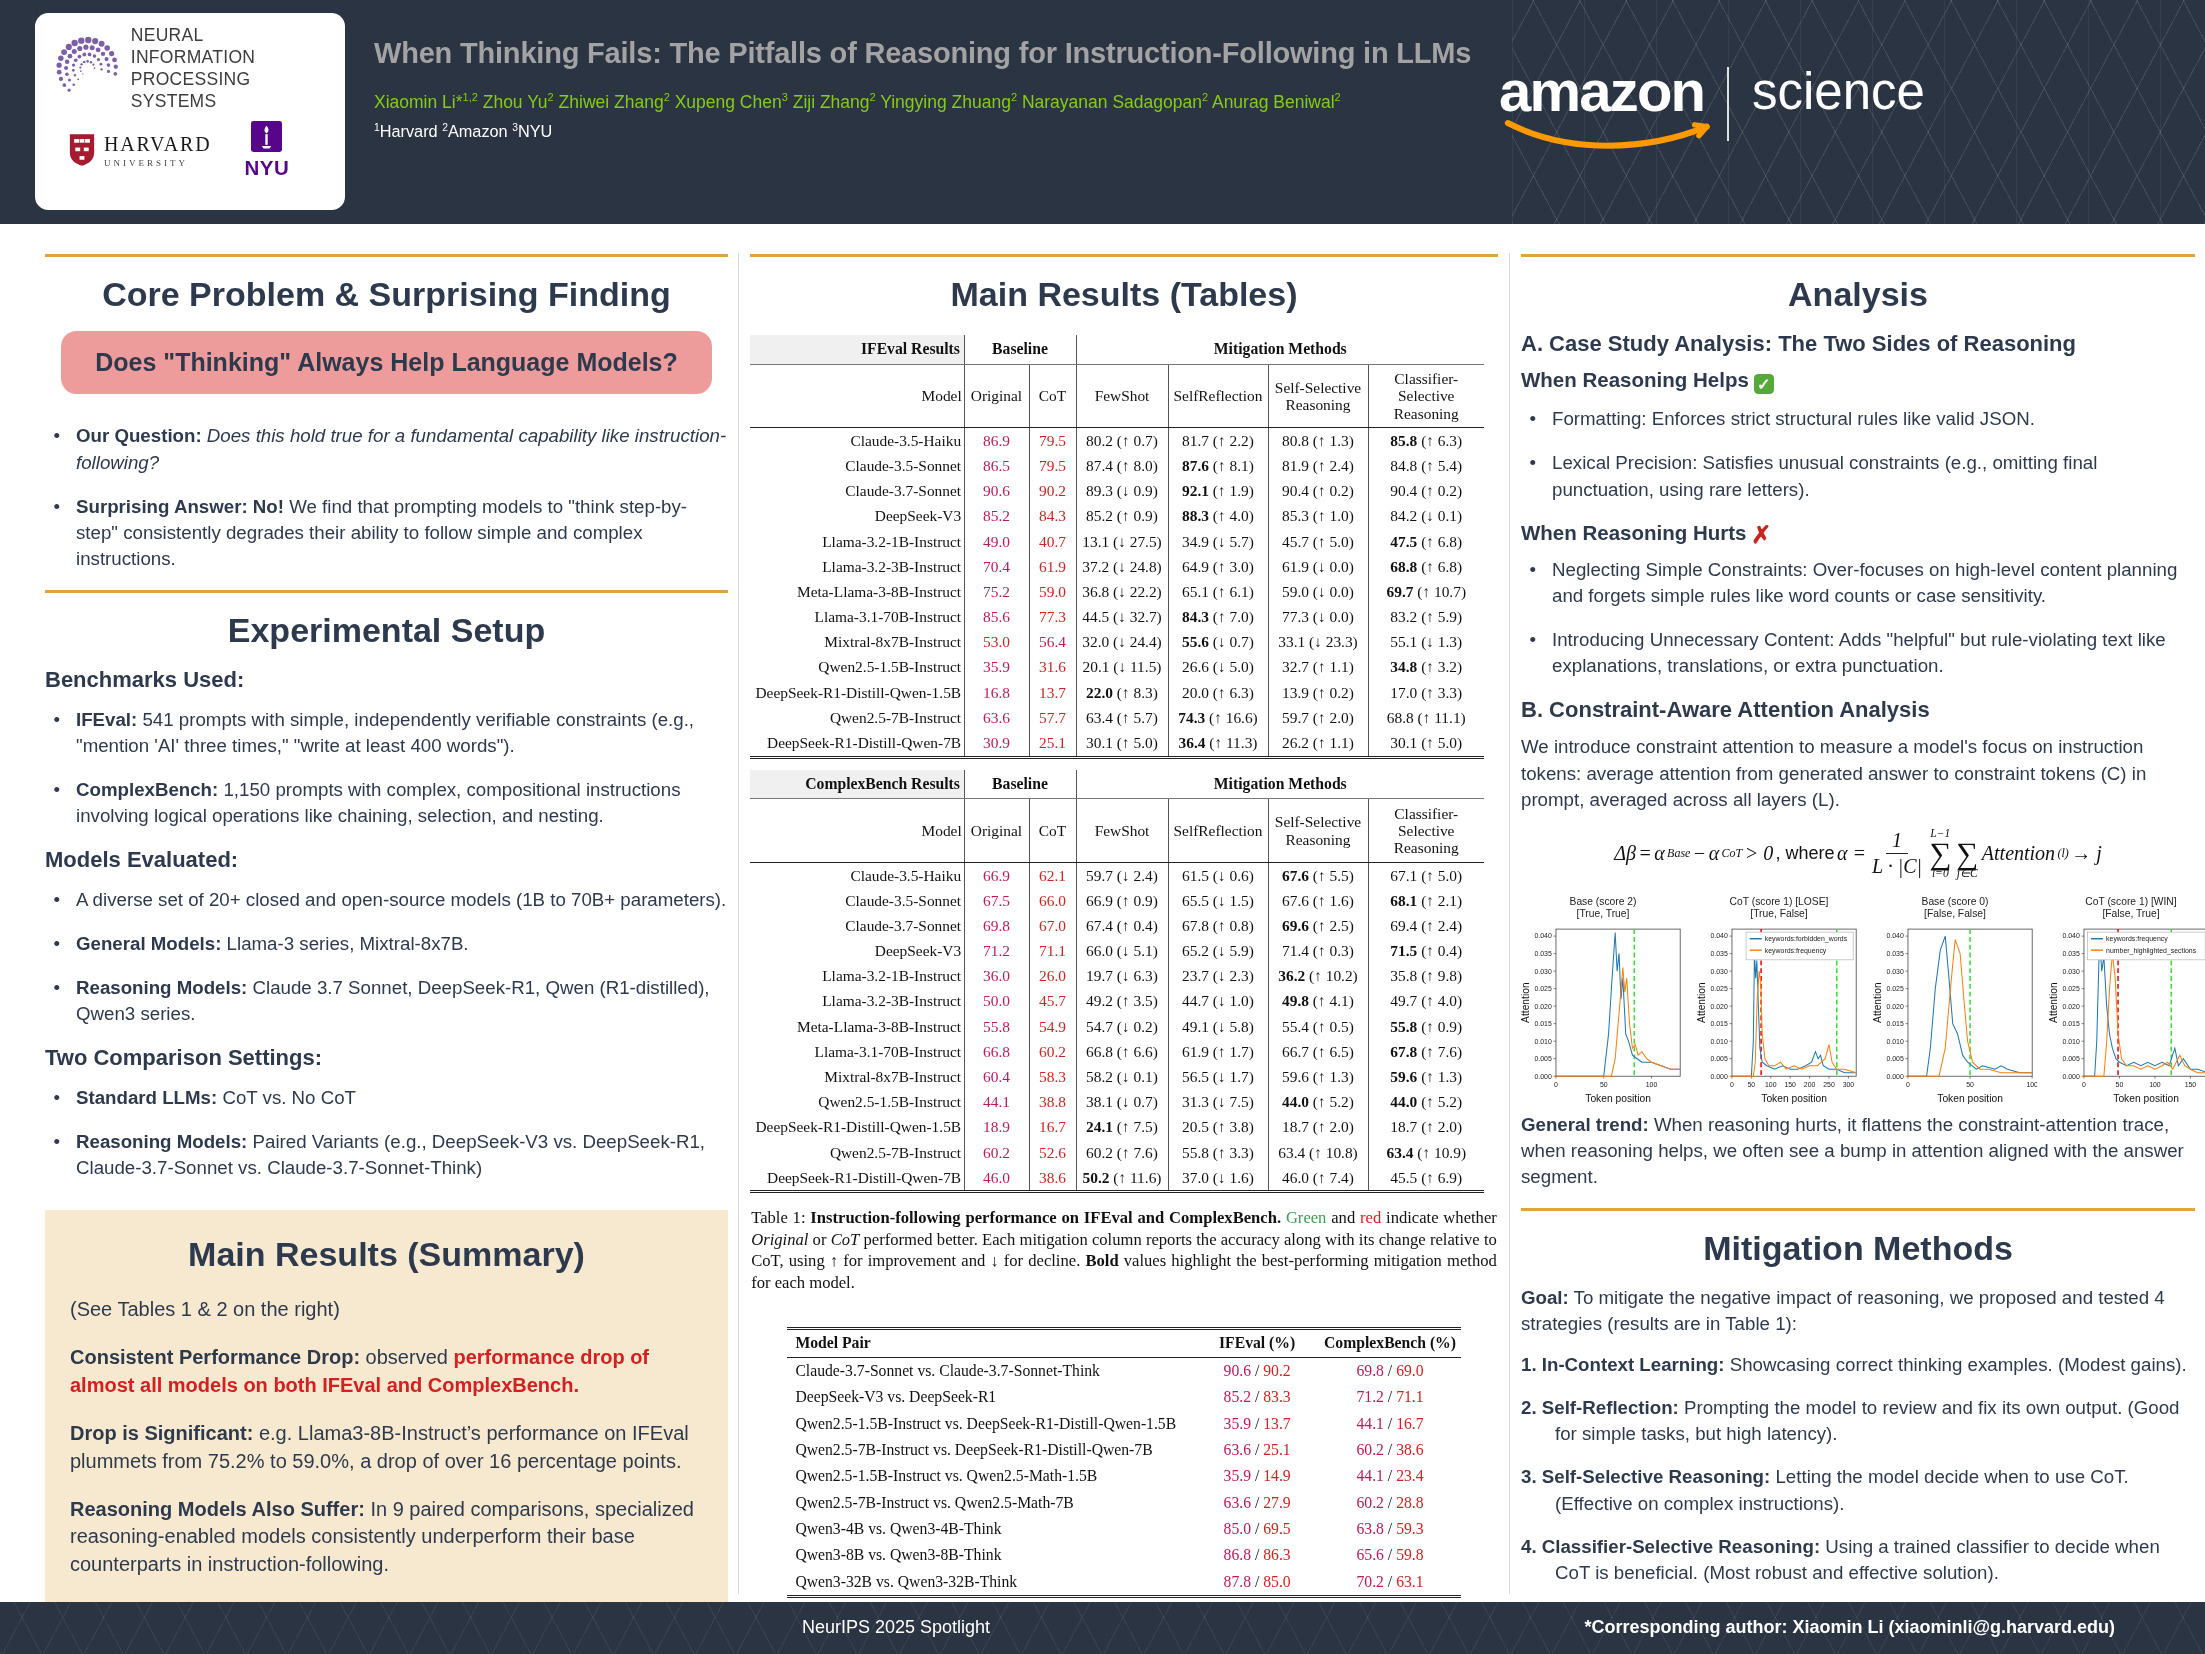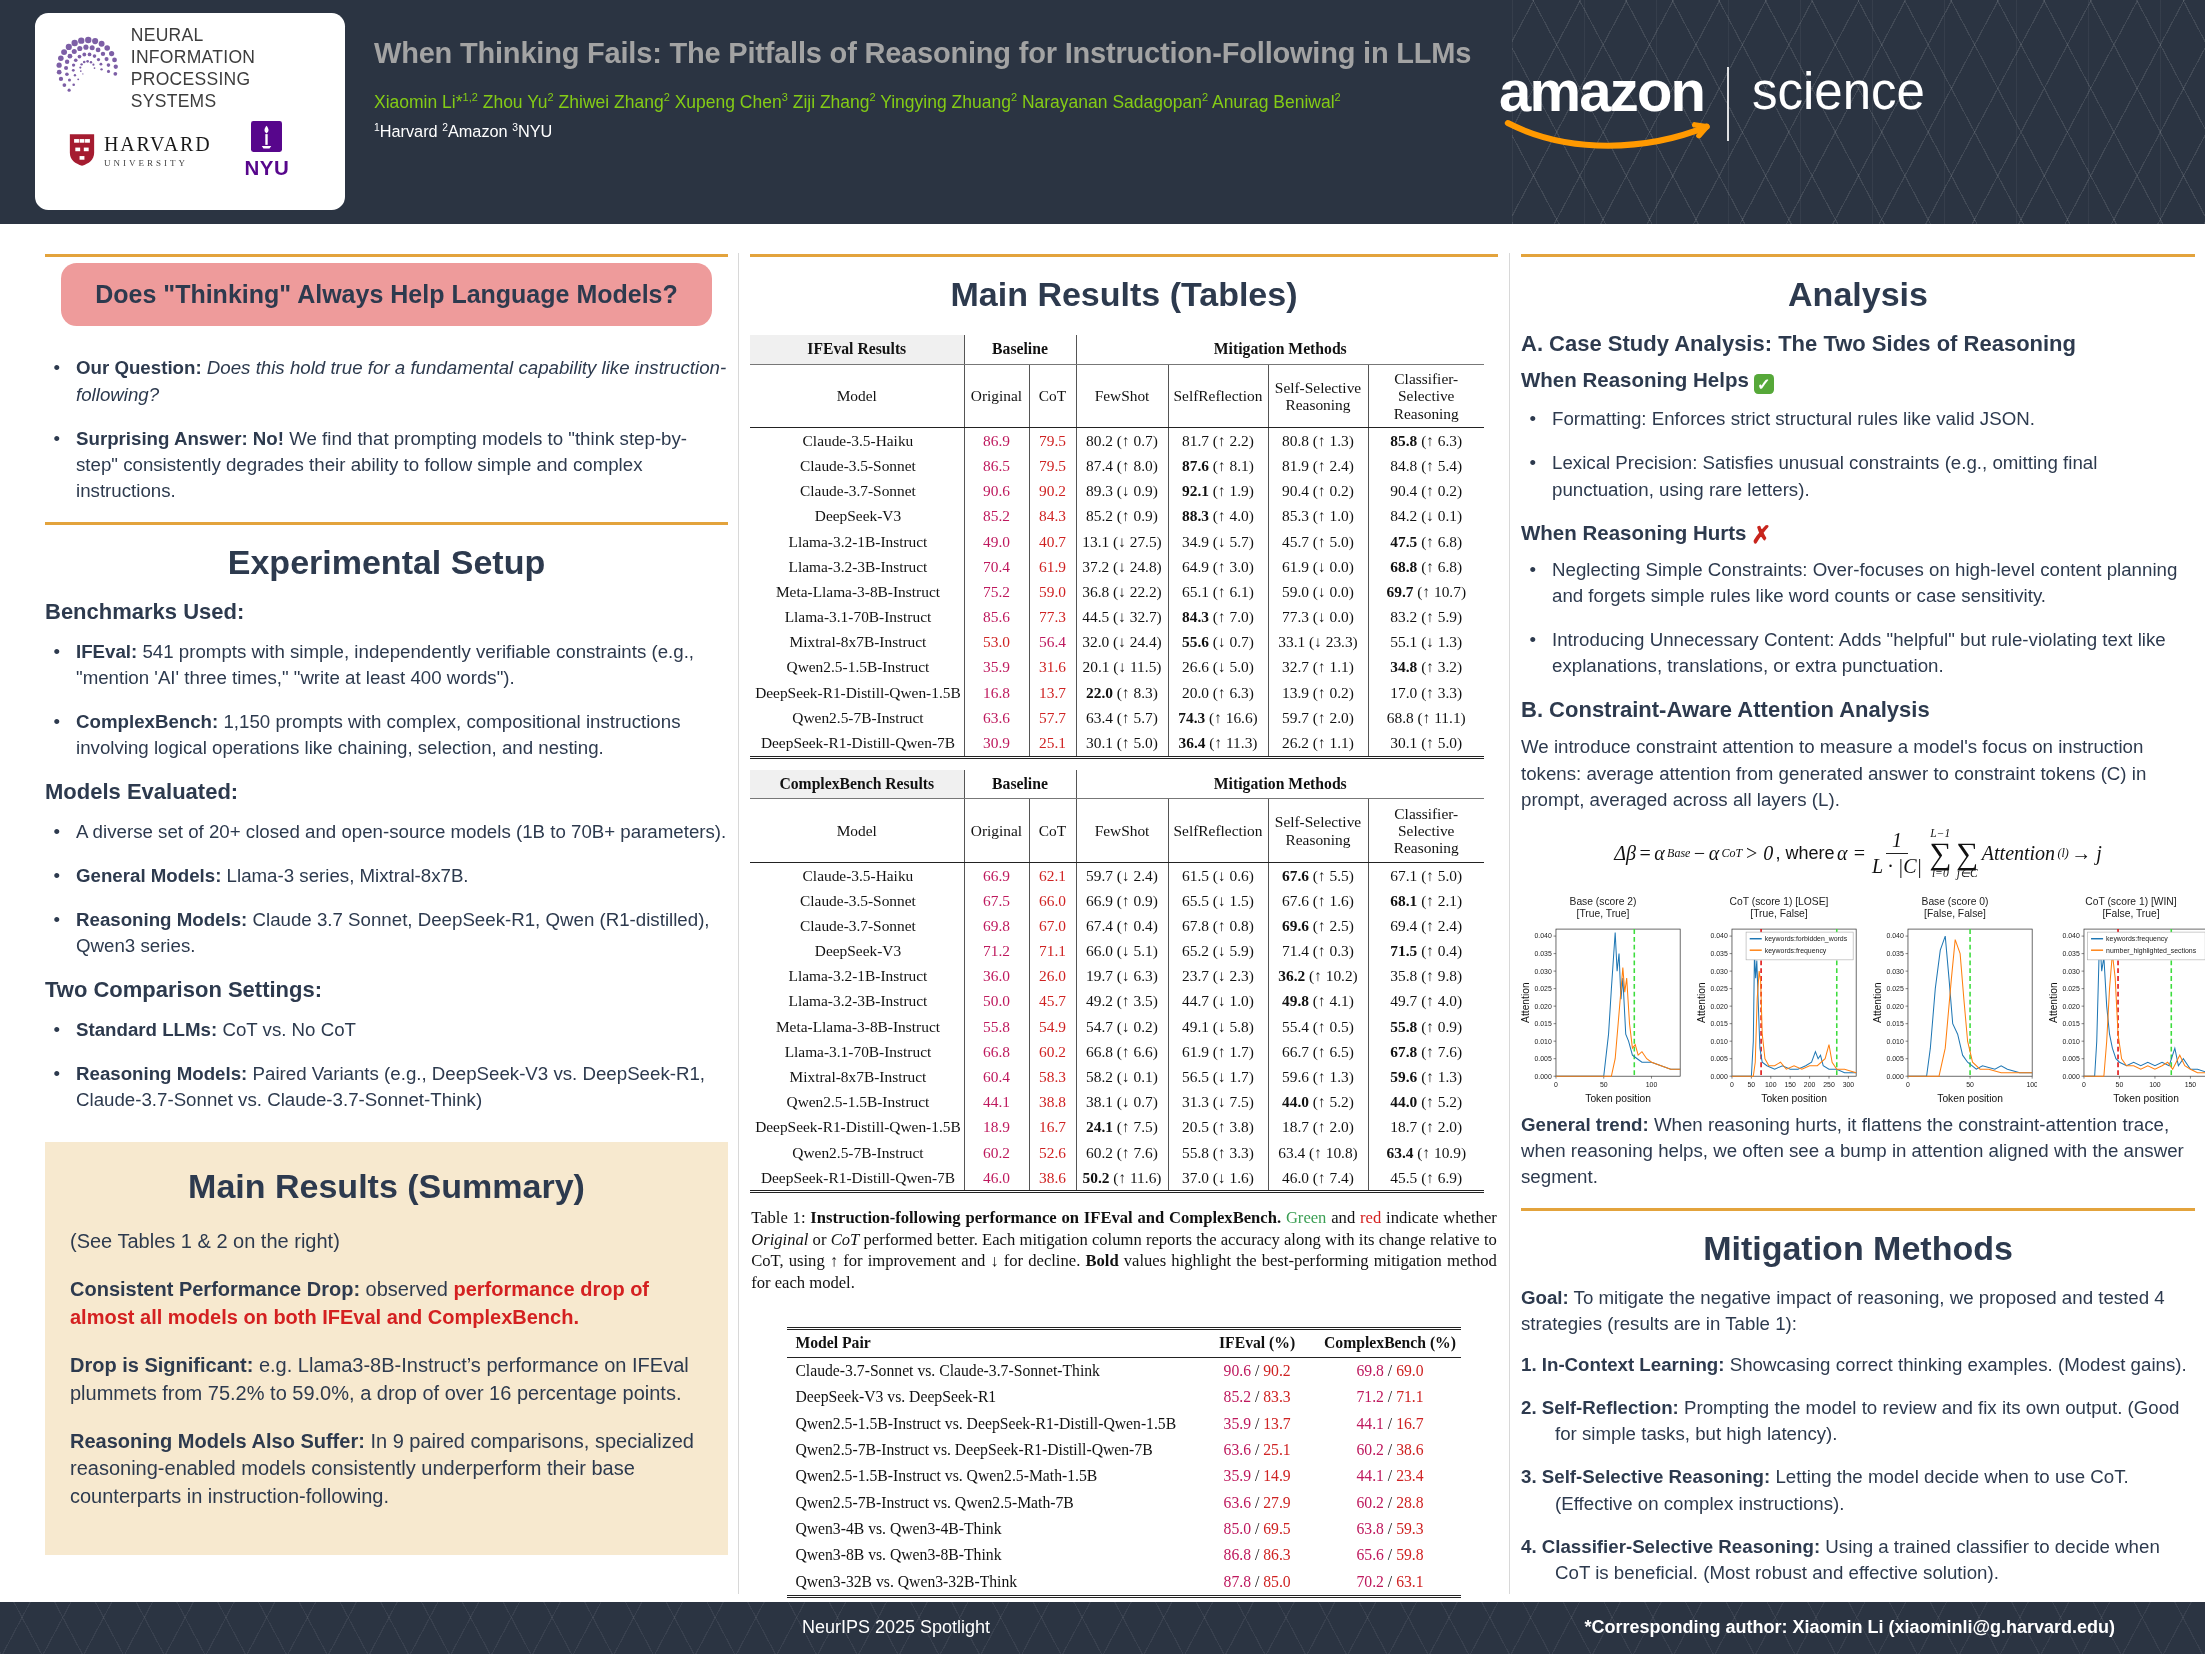--- a/index.html
+++ b/index.html
@@ -78,21 +78,21 @@
 
   .sumbox{background:#f7e9cf;padding:20.5px 25px 24px;margin-top:29px;}
   .sumbox h2{font-size:34px;font-weight:bold;text-align:center;margin:4.8px 0 22px;}
   .sump{font-size:20px;line-height:1.38;margin-bottom:20.5px;}
 
   
   .tablewrap{margin-top:20.5px;}
   .rtab{border-collapse:collapse;font-family:"Liberation Serif",serif;font-size:15.4px;color:#111;
         width:734px;table-layout:fixed;}
   .rtab td{padding:3.6px 2.4px;text-align:center;border-left:0.8px solid #555;overflow:hidden;}
-  .rtab td:first-child{border-left:none;text-align:center;padding-left:4.8px;}
+  .rtab td:first-child{border-left:none;text-align:right;padding-left:4.8px;}
   .rtab tr.grow td{font-weight:bold;border-bottom:1.8px solid #777;font-size:15.7px;padding:5.4px 3.6px;}
   .rtab tr.grow td.gname{background:#f0f0f0;}
   .rtab tr.hrow td{border-bottom:1.6px solid #222;line-height:1.12;padding:5.4px 1.8px;}
   .rtab tr.last td{border-bottom:3.6px double #222;}
   .tg{color:#be185d;}
   .tr0{color:#cf2222;}
   .cap{font-family:"Liberation Serif",serif;font-size:16.6px;color:#111;text-align:justify;
        line-height:1.32;margin:13.3px 1.2px 0;}
   .ptabwrap{margin:33px auto 0;width:674px;}
   .ptab{border-collapse:collapse;font-family:"Liberation Serif",serif;font-size:15.7px;color:#111;width:674px;}
@@ -239,20 +239,21 @@
       <div class="bar"></div>
       <span class="sci">science</span>
     </div>
   </header>
 
   <div class="vdiv" style="left:738px;"></div>
   <div class="vdiv" style="left:1509px;"></div>
 
   <section class="col col1">
     <hr class="rule">
+    <h2 class="sec">Core Problem &amp; Surprising Finding</h2>
     <div class="pinkbox">Does "Thinking" Always Help Language Models?</div>
     <div class="bullet"><span class="sb">Our Question:</span><span class="si"> Does this hold true for a fundamental capability like instruction-following?</span></div>
     <div class="bullet"><span class="sb">Surprising Answer: No!</span><span> We find that prompting models to "think step-by-step" consistently degrades their ability to follow simple and complex instructions.</span></div>
 
     <hr class="rule" style="margin-top:17px;">
     <h2 class="sec">Experimental Setup</h2>
     <div class="sub">Benchmarks Used:</div>
     <div class="bullet"><span class="sb">IFEval:</span><span> 541 prompts with simple, independently verifiable constraints (e.g., "mention 'AI' three times," "write at least 400 words").</span></div>
     <div class="bullet"><span class="sb">ComplexBench:</span><span> 1,150 prompts with complex, compositional instructions involving logical operations like chaining, selection, and nesting.</span></div>
     <div class="sub">Models Evaluated:</div>

